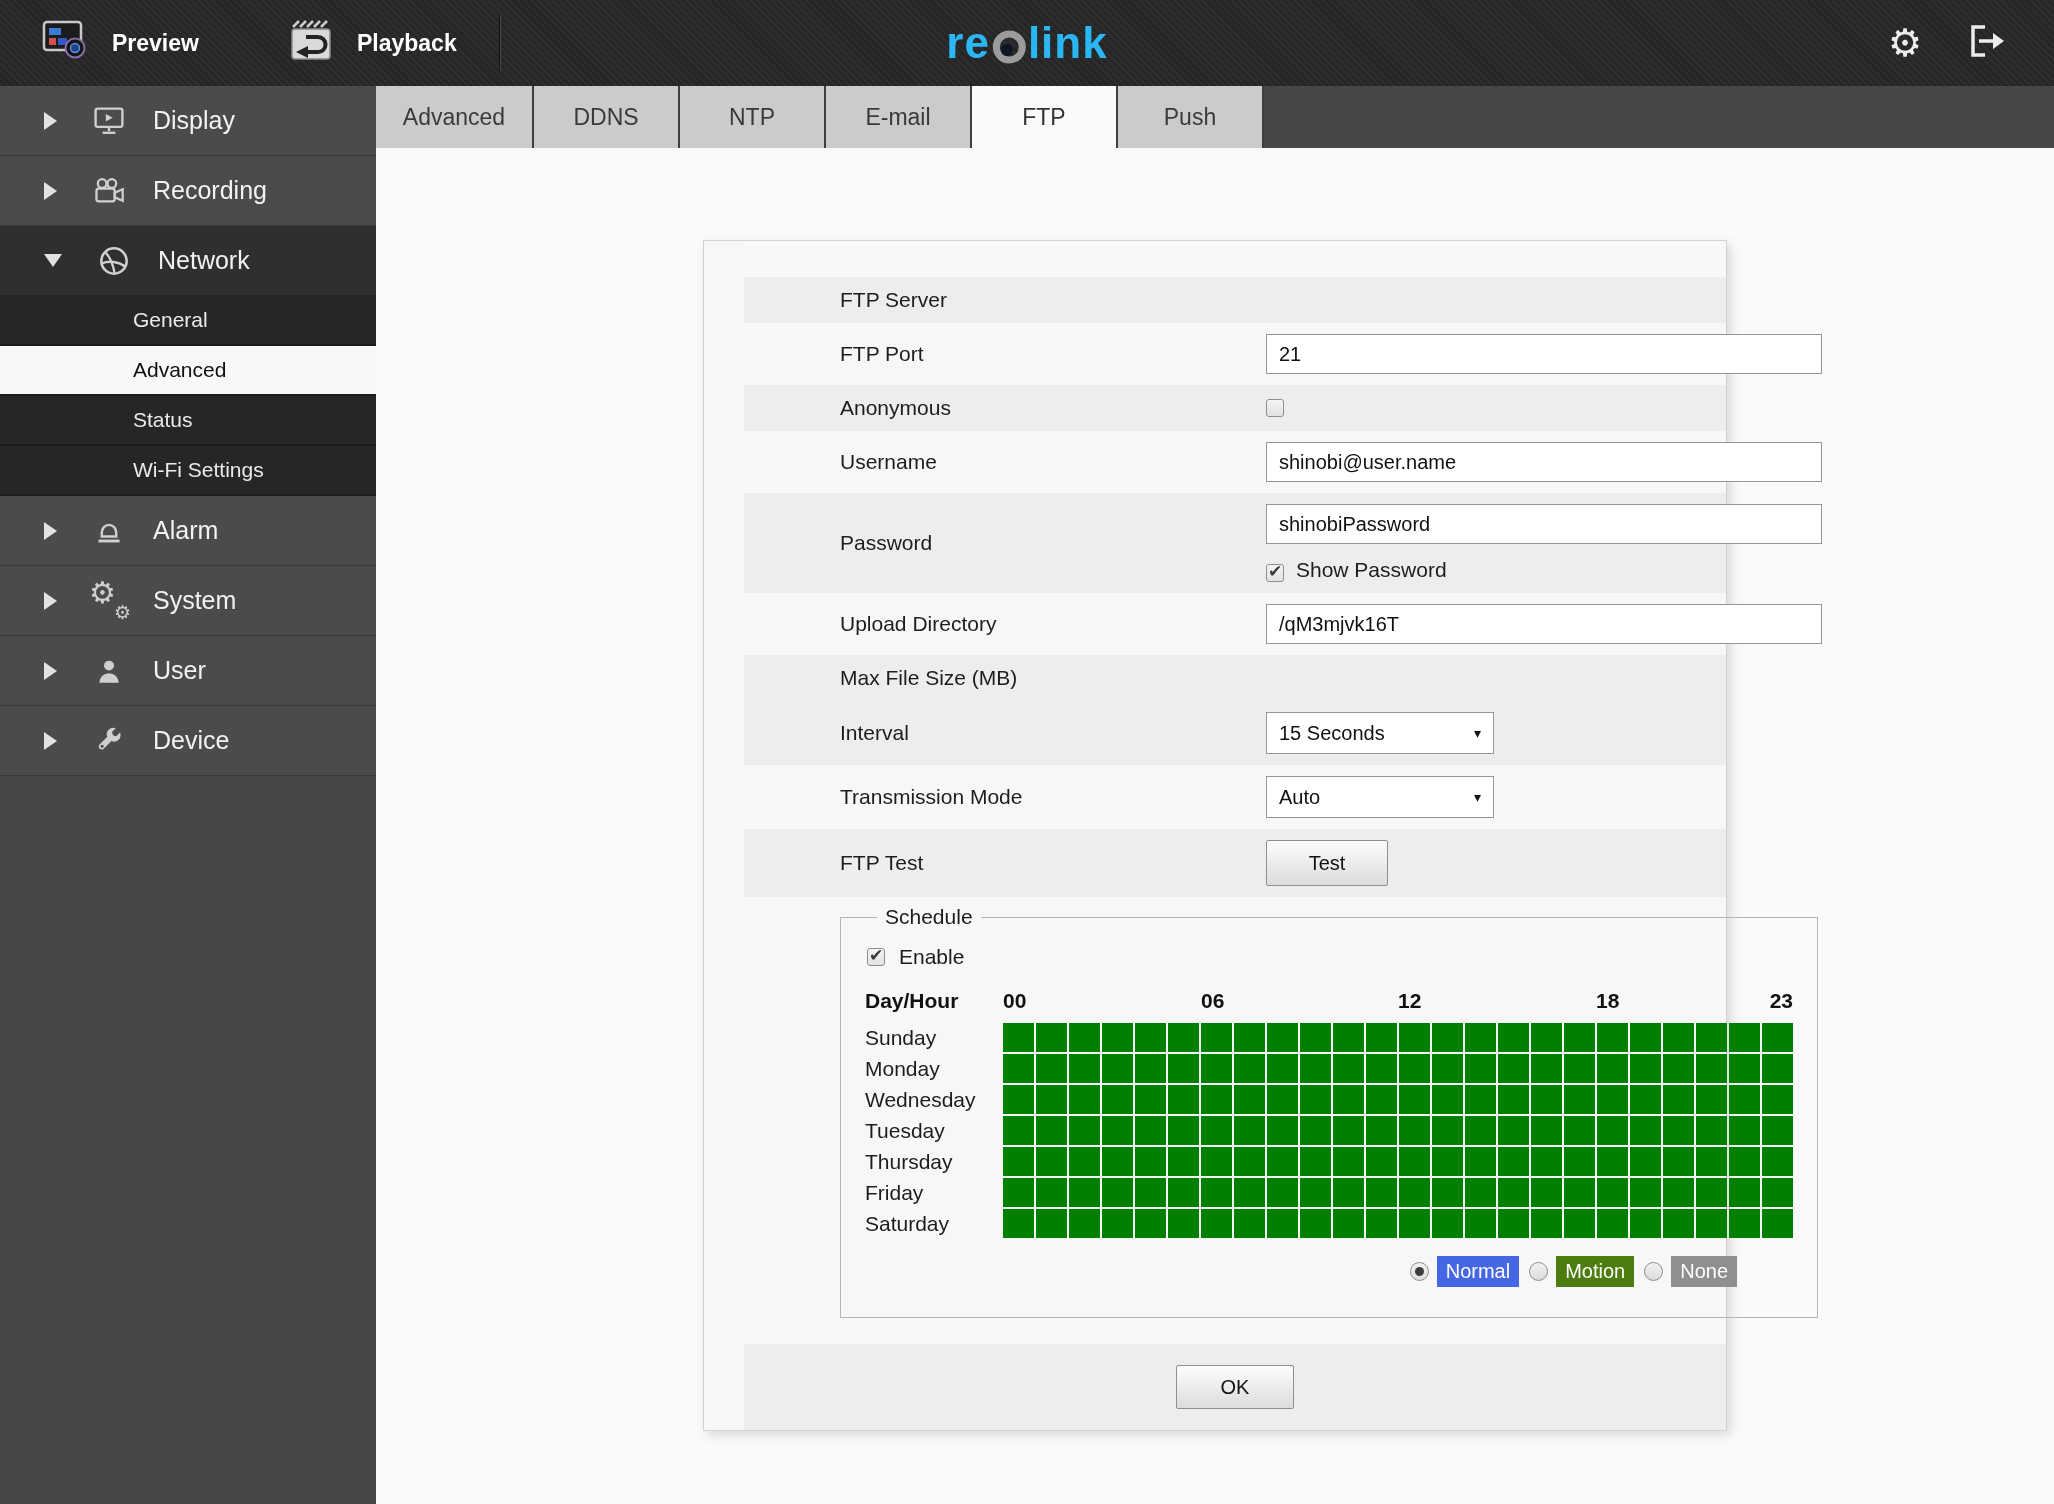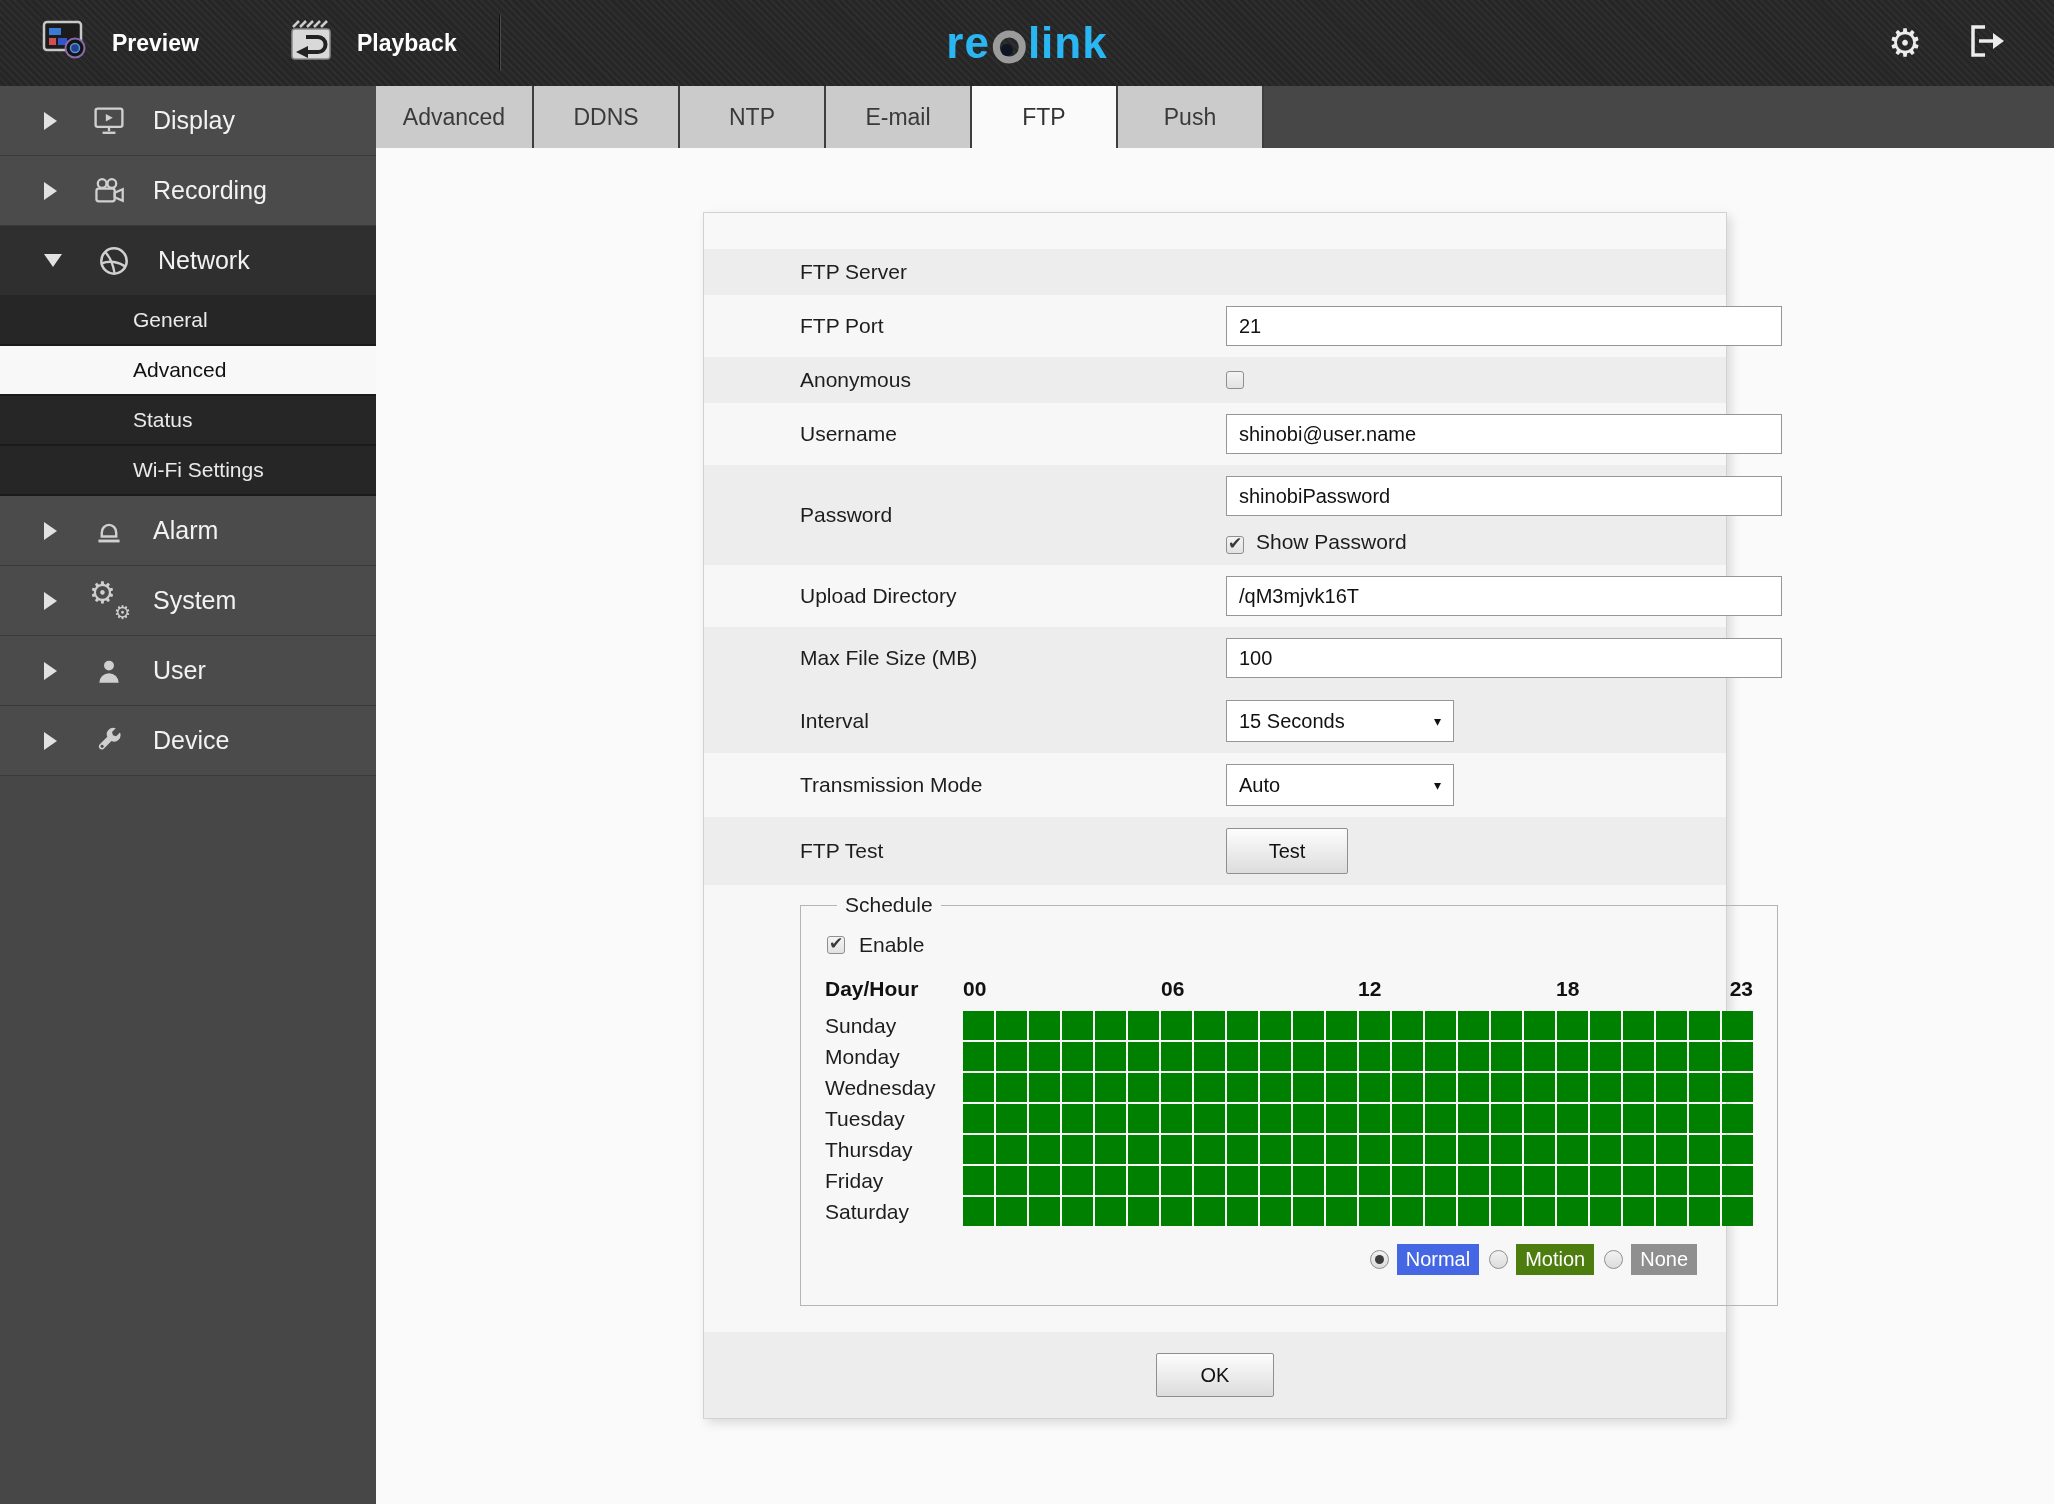--- a/index.html
+++ b/index.html
@@ -43,21 +43,21 @@
   .gear-small { font-size:19px; color:#cfcfcf; position:absolute; right:-4px; bottom:-4px; line-height:1; }
 
   
   .tabrow { height:62px; background:#474747; display:flex; }
   .tab { height:62px; display:flex; align-items:center; justify-content:center; background:#cbcbcb; color:#3a3a3a; font-size:23px; border-right:2px solid #3e3e3e; cursor:pointer; }
   .tab.first { width:158px; }
   .tab { width:146px; }
   .tab.active { background:#fafafa; color:#333; }
 
   
-  .panel { width:1024px; margin:64px auto 0 auto; background:#f7f7f7; border:1px solid #d2d2d2; box-shadow:4px 4px 10px rgba(0,0,0,0.13); }
+  .panel { width:1024px; margin:92px auto 0 auto; background:#f7f7f7; border:1px solid #d2d2d2; box-shadow:4px 4px 10px rgba(0,0,0,0.13);padding-left:40px; }
   .panel-top-strip { height:36px; background:#f8f8f8; }
   .row { display:flex; align-items:center; padding:11px 0; }
   .row.shade-gray { background:#ededed; }
   .row.shade-light { background:#f7f7f7; }
   .row-label { width:522px; padding-left:96px; font-size:21px; color:#1d1d1d; flex:none; }
   .row-control { flex:1; }
   .txt-input { width:556px; height:40px; border:1px solid #969696; background:#fff; font-family:inherit; font-size:20px; color:#111; padding:0 12px; outline:none; }
   .cb { display:inline-block; width:18px; height:18px; border:1px solid #8f8f8f; border-radius:3px; background:linear-gradient(#f4f4f4,#e2e2e2); position:relative; vertical-align:middle; cursor:pointer; }
   .cb.checked::after { content:"\2714"; position:absolute; left:1px; top:-4px; font-size:17px; color:#3a3a3a; }
   .cb-line { display:flex; align-items:flex-end; gap:12px; }
@@ -275,21 +275,20 @@
                   <span class="cb checked"></span>
                   <span class="cb-text">Show Password</span>
                 </div></div>
             </div>
             <div class="row shade-light">
               <div class="row-label">Upload Directory</div>
               <div class="row-control"><input class="txt-input" type="text" value="/qM3mjvk16T" style=""></div>
             </div>
             <div class="row shade-gray">
               <div class="row-label">Max File Size (MB)</div>
-              <div class="row-control"><input class="txt-input" type="text" value="100" style=""></div>
             </div>
             <div class="row shade-gray">
               <div class="row-label">Interval</div>
               <div class="row-control">
                 <div class="select">
                   <span>15 Seconds</span>
                   <span class="caret">▾</span>
                 </div>
               </div>
             </div>

